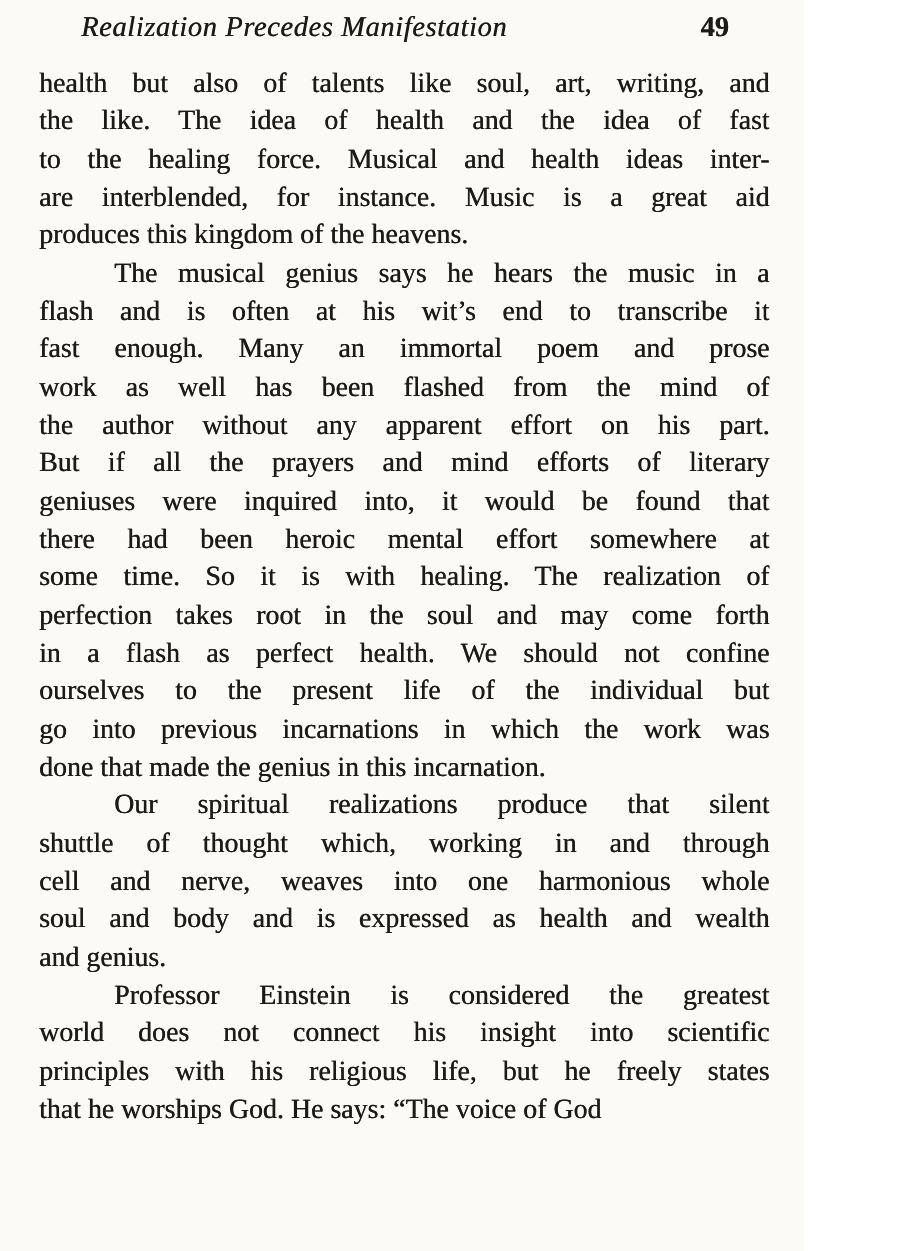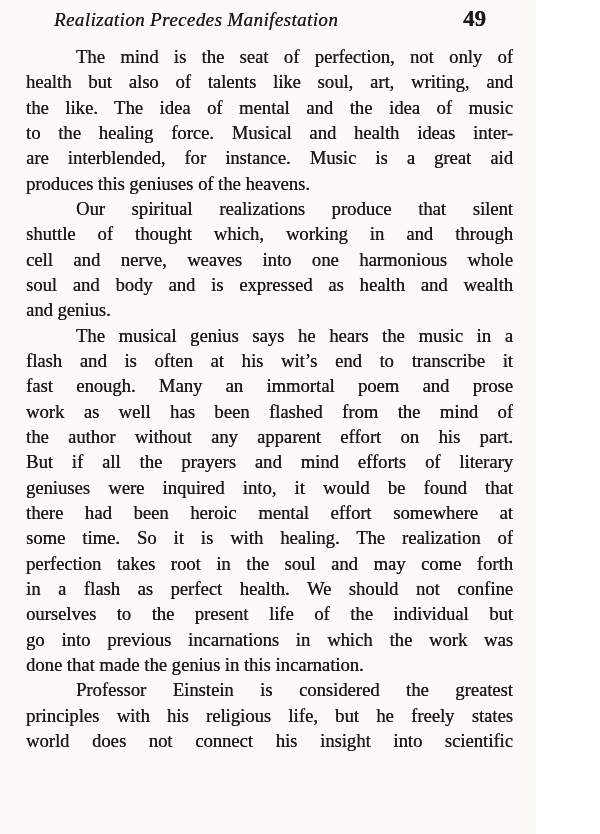--- a/index.html
+++ b/index.html
@@ -30,21 +30,21 @@
   }
   .running-title {
     font-style: italic;
     letter-spacing: 0.4px;
     
     text-shadow: 0.25px 0 0 currentColor;
   }
   .page-number {
     font-style: normal;
     font-weight: bold;
-    font-size: 23px;
+    font-size: 19px;
     text-shadow: 0.2px 0 0 currentColor;
   }
   .page-body {
     margin-top: 12px;
     padding: 0 23px 0 26px;
     font-size: 18.6px;
     line-height: 25.33px;
     text-shadow: 0.25px 0 0 currentColor; 
   }
   .paragraph { margin: 0; }
@@ -61,49 +61,49 @@
 </head>
 <body>
 
 <div class="page">
   <div class="running-header">
     <span class="running-title">Realization Precedes Manifestation</span>
     <span class="page-number">49</span>
   </div>
   <div class="page-body">
       <div class="paragraph">
-        <div class="line para-first">The mind is the seat of perfection, not only of</div>
         <div class="line">health but also of talents like soul, art, writing, and</div>
-        <div class="line">the like. The idea of mental and the idea of music</div>
+        <div class="line">the like. The idea of health and the idea of fast</div>
         <div class="line">to the healing force. Musical and health ideas inter-</div>
         <div class="line">are interblended, for instance. Music is a great aid</div>
-        <div class="line para-last">produces this geniuses of the heavens.</div>
-      </div>
-      <div class="paragraph">
-        <div class="line para-first">Our spiritual realizations produce that silent</div>
-        <div class="line">shuttle of thought which, working in and through</div>
-        <div class="line">cell and nerve, weaves into one harmonious whole</div>
-        <div class="line">soul and body and is expressed as health and wealth</div>
-        <div class="line para-last">and genius.</div>
+        <div class="line para-last">produces this kingdom of the heavens.</div>
       </div>
       <div class="paragraph">
         <div class="line para-first">The musical genius says he hears the music in a</div>
         <div class="line">flash and is often at his wit’s end to transcribe it</div>
         <div class="line">fast enough. Many an immortal poem and prose</div>
         <div class="line">work as well has been flashed from the mind of</div>
         <div class="line">the author without any apparent effort on his part.</div>
         <div class="line">But if all the prayers and mind efforts of literary</div>
         <div class="line">geniuses were inquired into, it would be found that</div>
         <div class="line">there had been heroic mental effort somewhere at</div>
         <div class="line">some time. So it is with healing. The realization of</div>
         <div class="line">perfection takes root in the soul and may come forth</div>
         <div class="line">in a flash as perfect health. We should not confine</div>
         <div class="line">ourselves to the present life of the individual but</div>
         <div class="line">go into previous incarnations in which the work was</div>
         <div class="line para-last">done that made the genius in this incarnation.</div>
       </div>
       <div class="paragraph">
+        <div class="line para-first">Our spiritual realizations produce that silent</div>
+        <div class="line">shuttle of thought which, working in and through</div>
+        <div class="line">cell and nerve, weaves into one harmonious whole</div>
+        <div class="line">soul and body and is expressed as health and wealth</div>
+        <div class="line para-last">and genius.</div>
+      </div>
+      <div class="paragraph">
         <div class="line para-first">Professor Einstein is considered the greatest</div>
+        <div class="line">world does not connect his insight into scientific</div>
         <div class="line">principles with his religious life, but he freely states</div>
-        <div class="line">world does not connect his insight into scientific</div>
+        <div class="line para-last">that he worships God. He says: “The voice of God</div>
       </div>
     </div>
 </div>
 
 </body></html>

